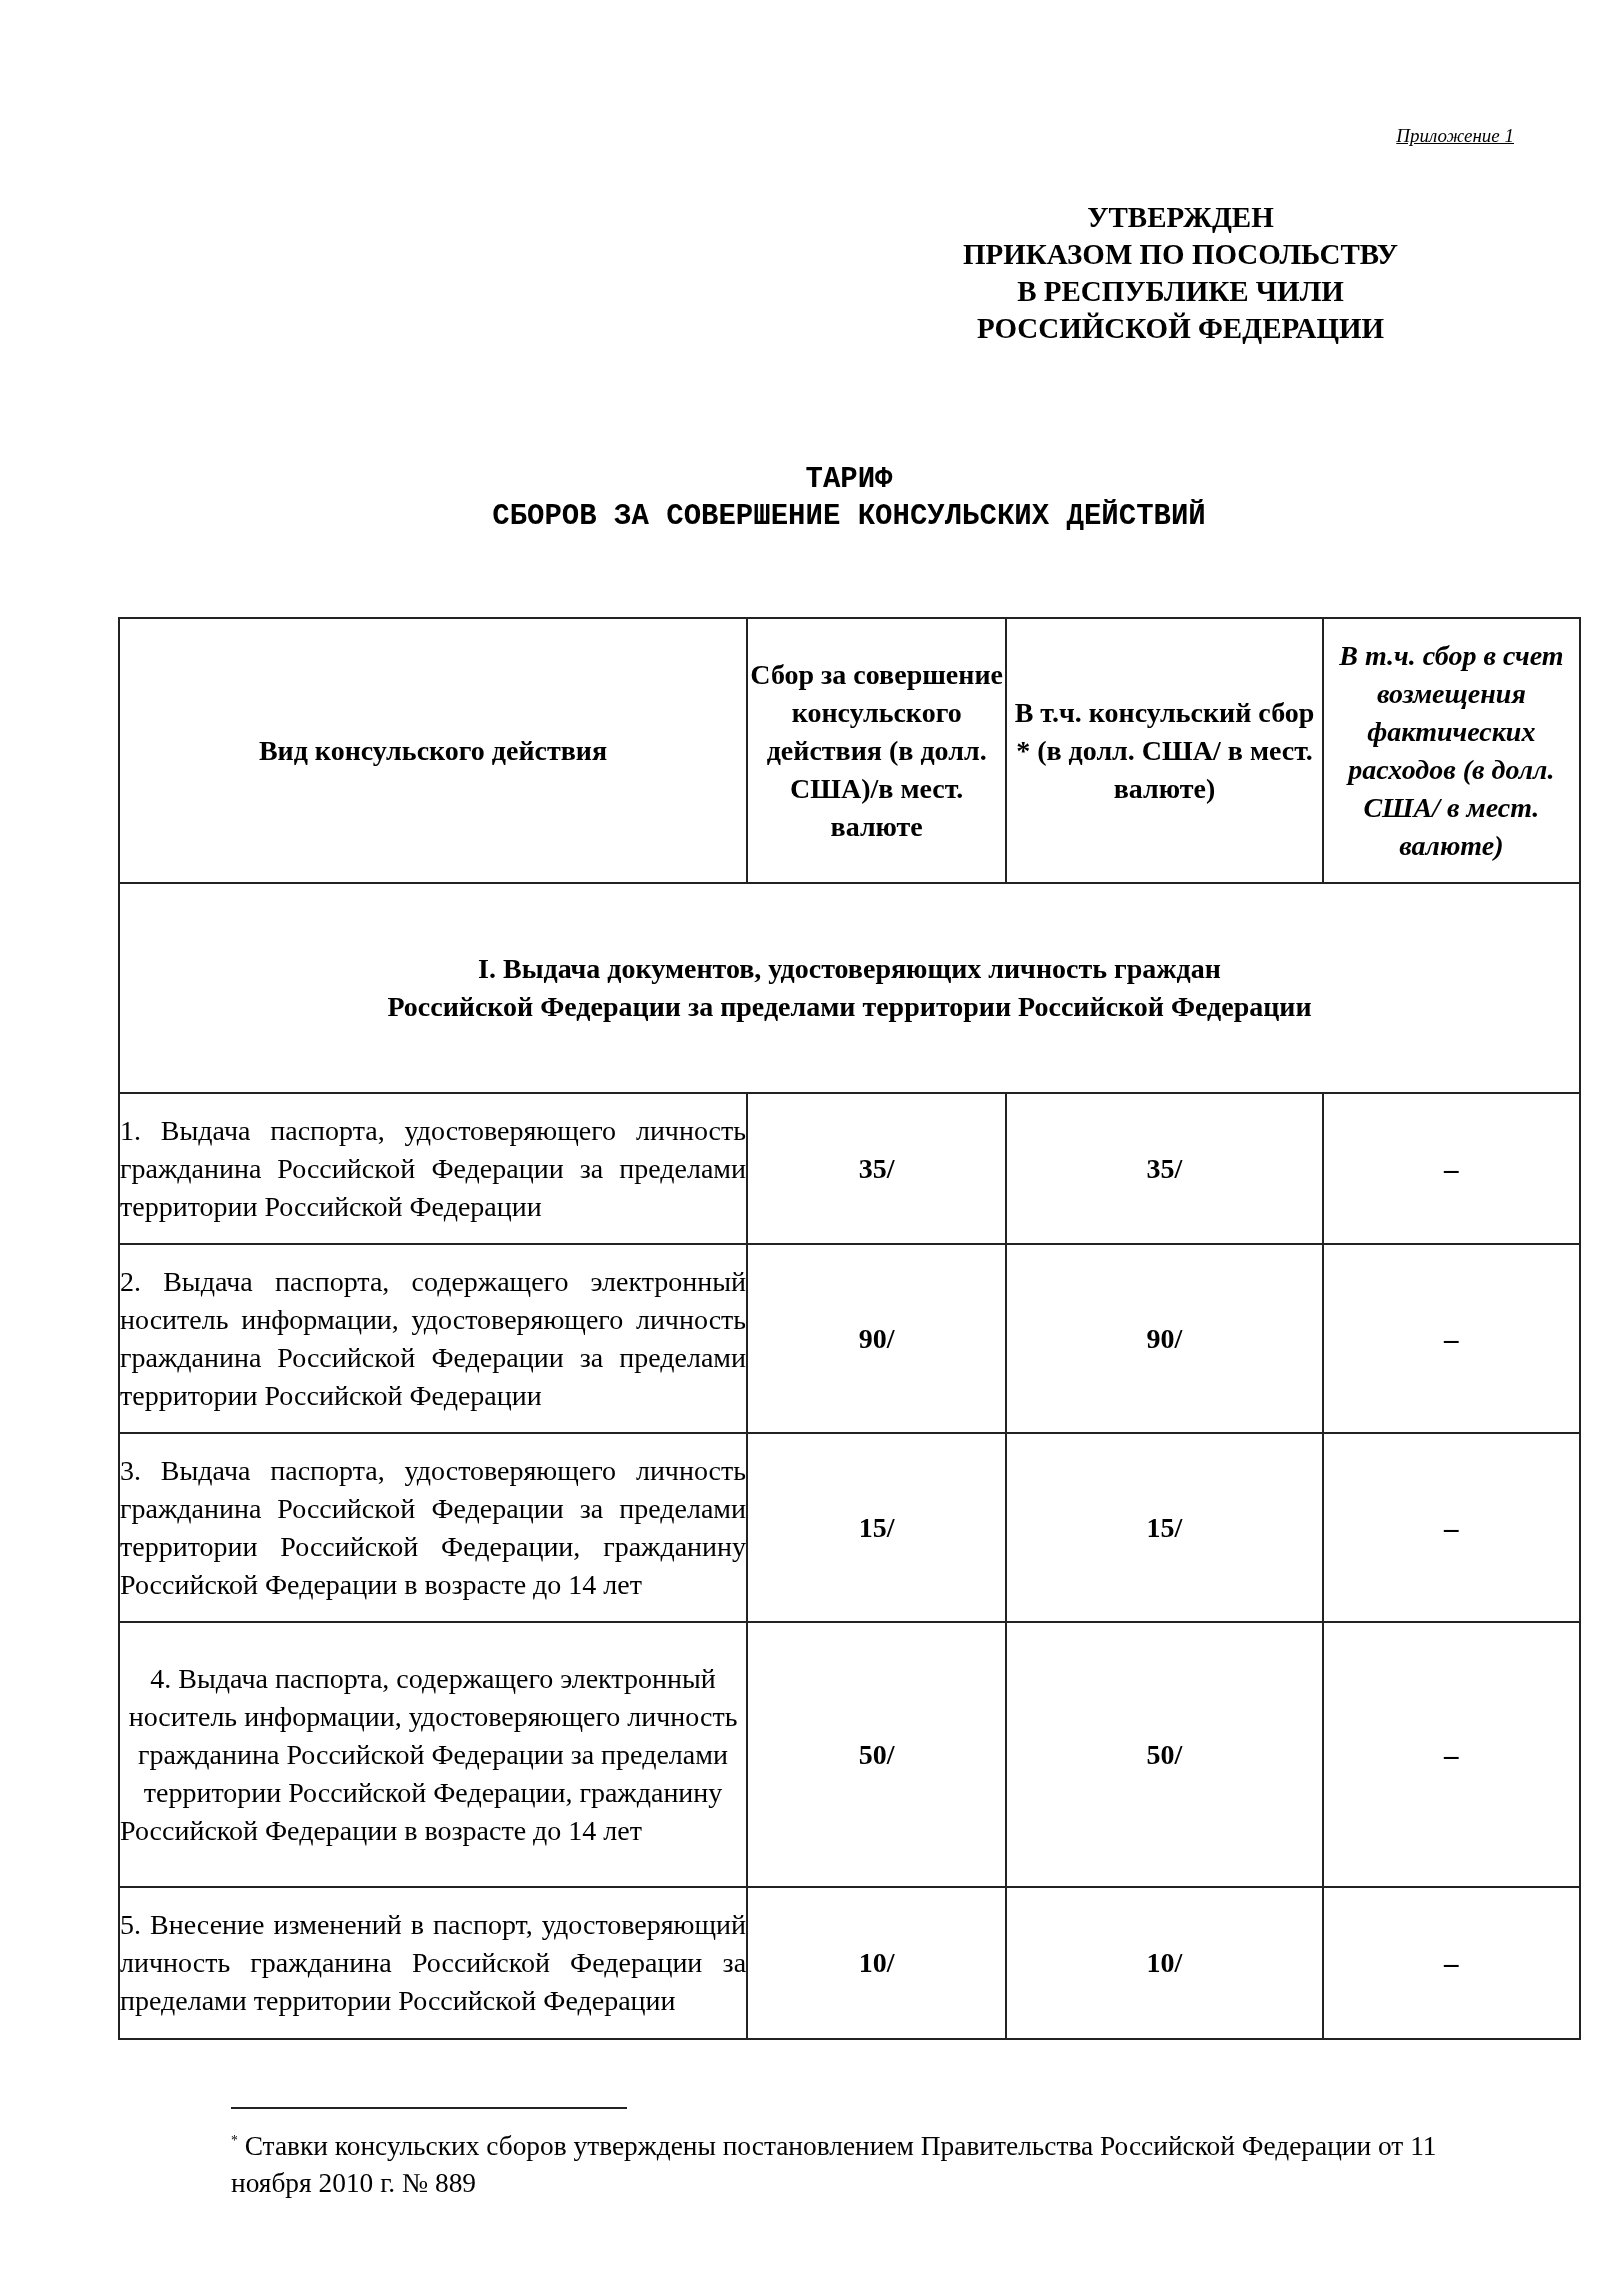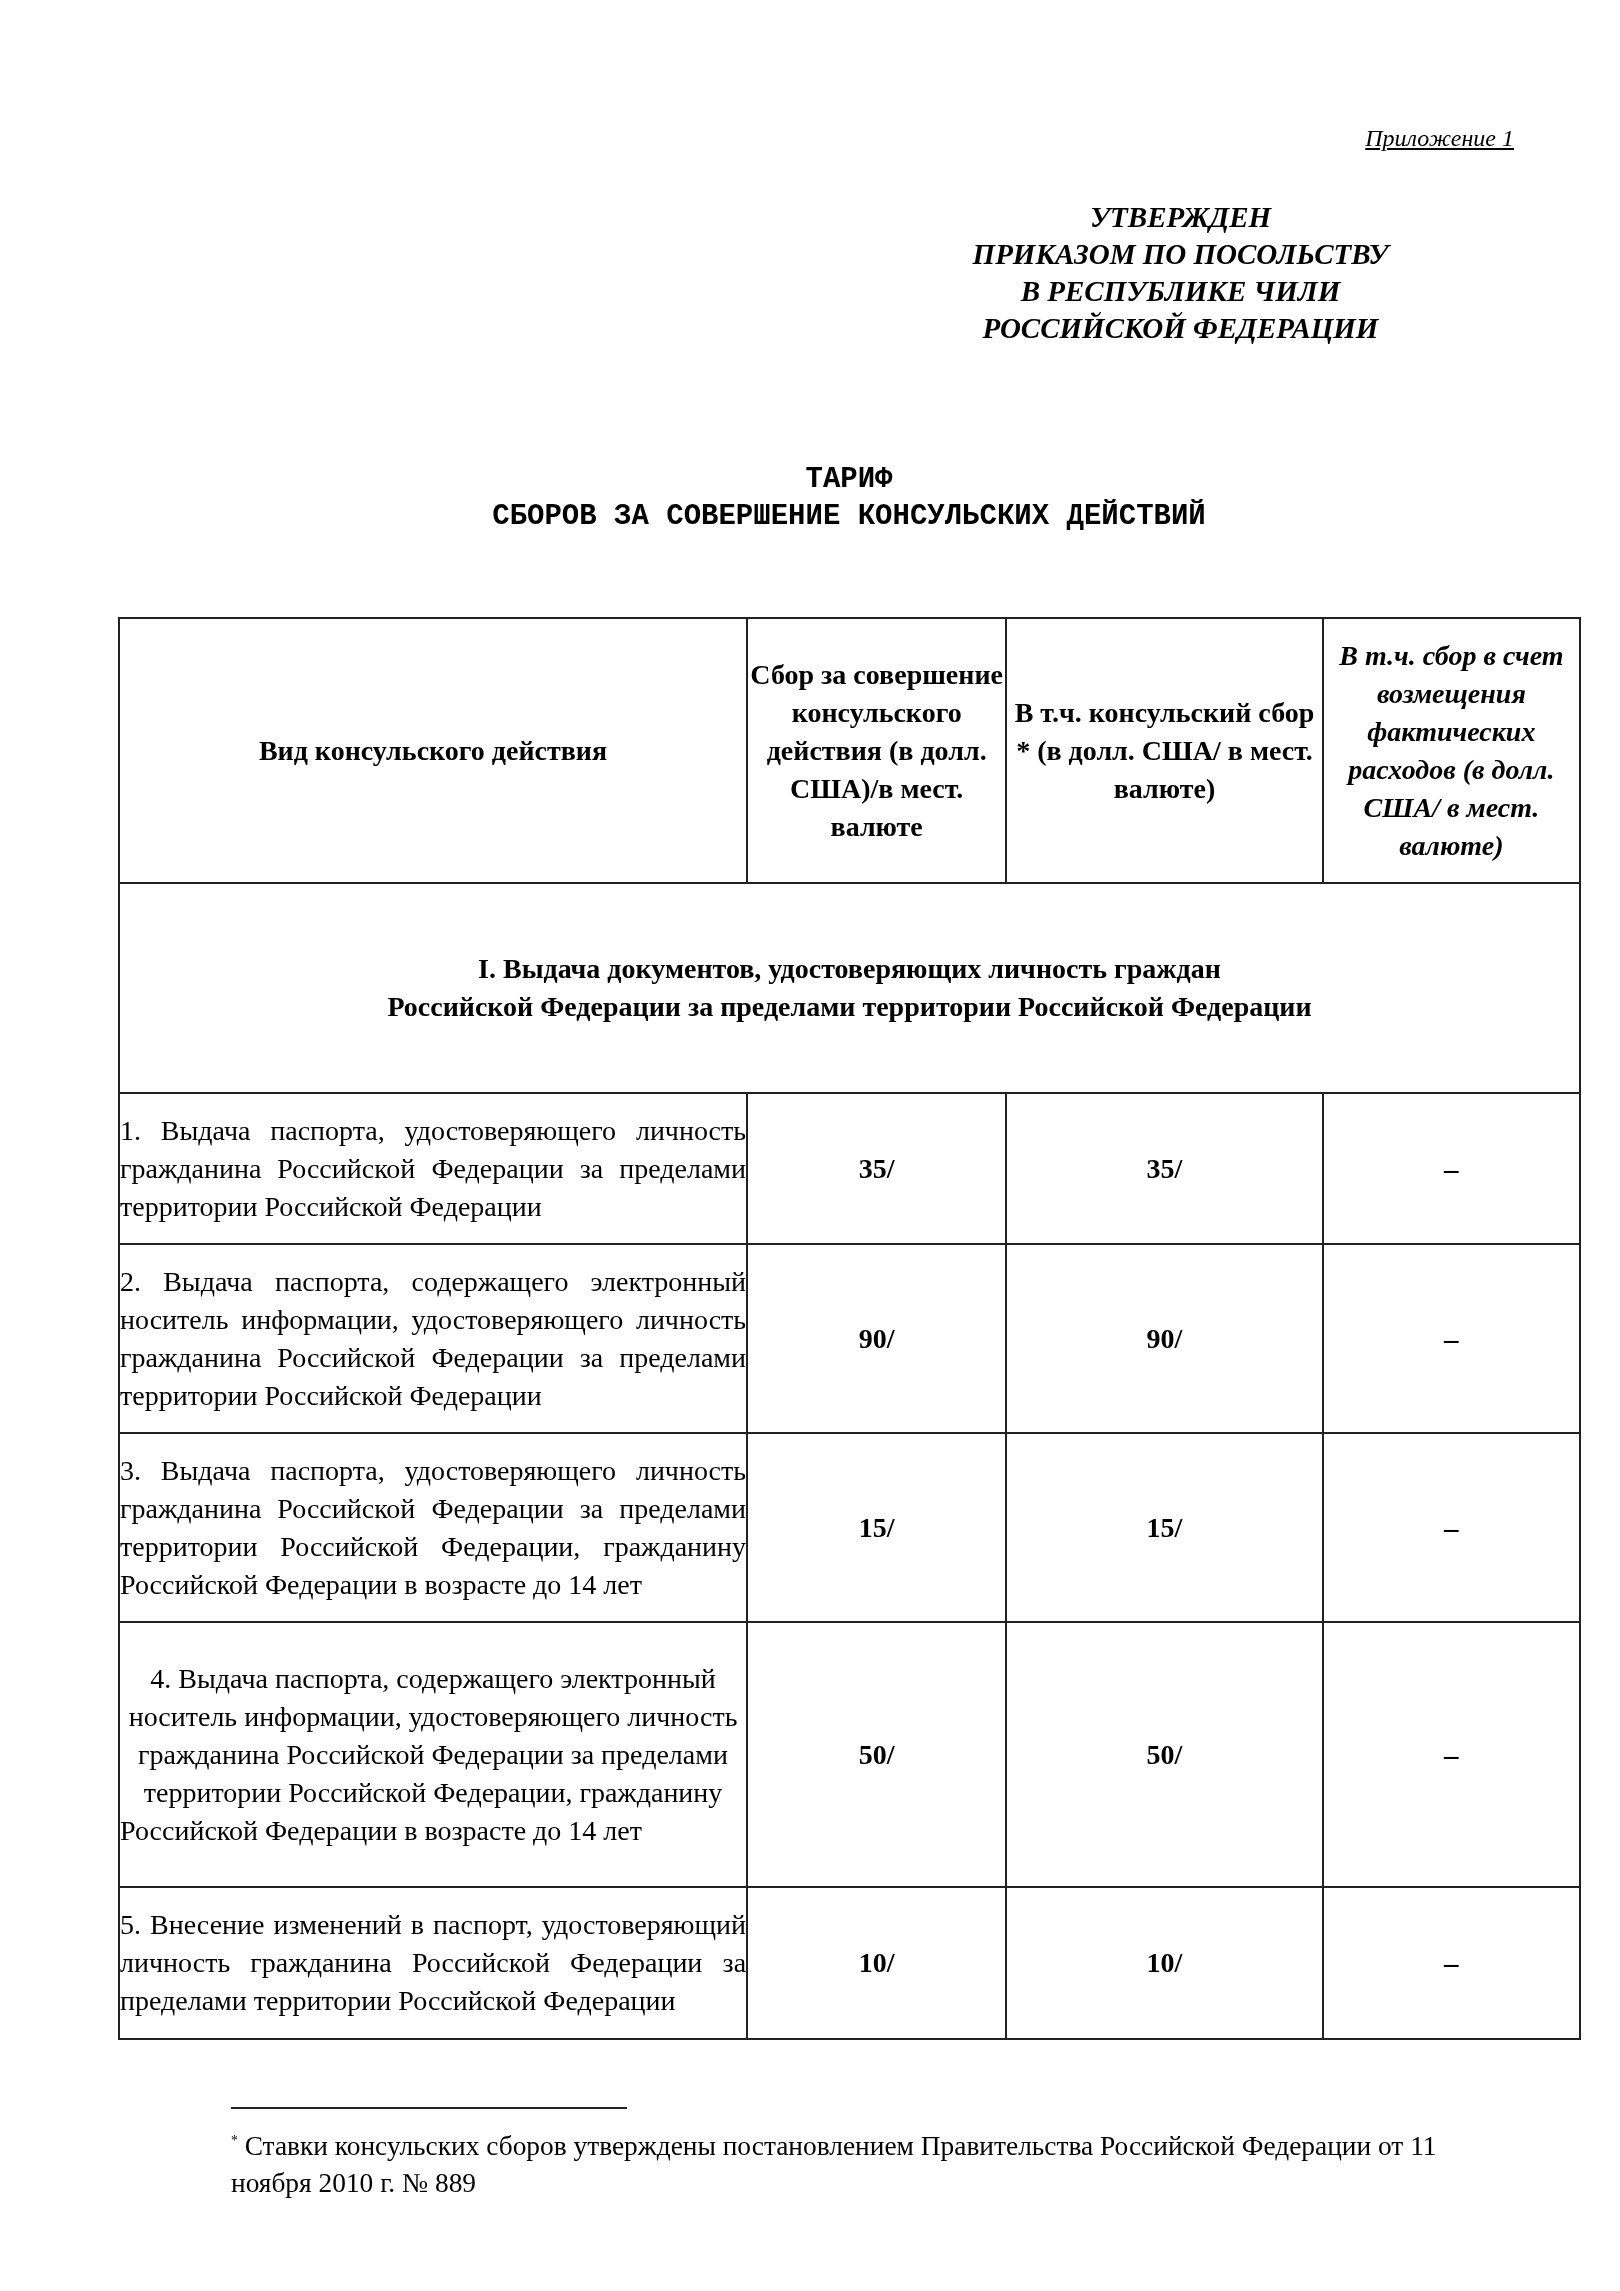--- a/index.html
+++ b/index.html
@@ -1,19 +1,19 @@
 <!DOCTYPE html>
 <html><head>
 <meta charset="utf-8">
 <style>
   html, body { margin: 0; padding: 0; background: #ffffff; }
   body { width: 1620px; height: 2292px; position: relative; font-family: "Liberation Serif", serif; color: #000; overflow: hidden; }
-  .appendix { position: absolute; top: 125px; right: 106px; font-size: 24px; font-style: italic; text-decoration: underline; }
+  .appendix { position: absolute; top: 125px; right: 106px; font-size: 19px; font-style: italic; text-decoration: underline; }
   .approved { position: absolute; top: 199px; left: 921px; width: 519px; text-align: center; font-size: 29px; font-weight: bold; line-height: 37px; }
-  .approved div { white-space: nowrap; font-style: italic; }
+  .approved div { white-space: nowrap; }
   .title { position: absolute; top: 461px; left: 118px; width: 1462px; text-align: center; font-size: 29px; font-weight: bold; line-height: 37px; font-family: Liberation Mono, monospace; }
   table.tariff { position: absolute; top: 617px; left: 118px; width: 1463px; border-collapse: collapse; font-size: 28px; line-height: 38px; }
   table.tariff td, table.tariff th { border: 2px solid #222; vertical-align: middle; padding: 0; }
   th { font-weight: bold; text-align: center; }
   th.c0 { width: 663px; }
   th.c1 { width: 265px; }
   th.c2 { width: 328px; }
   th.c3 { width: 263px; font-style: italic; }
   tr.head th { height: 263px; }
   tr.section td { height: 208px; text-align: center; font-weight: bold; }

